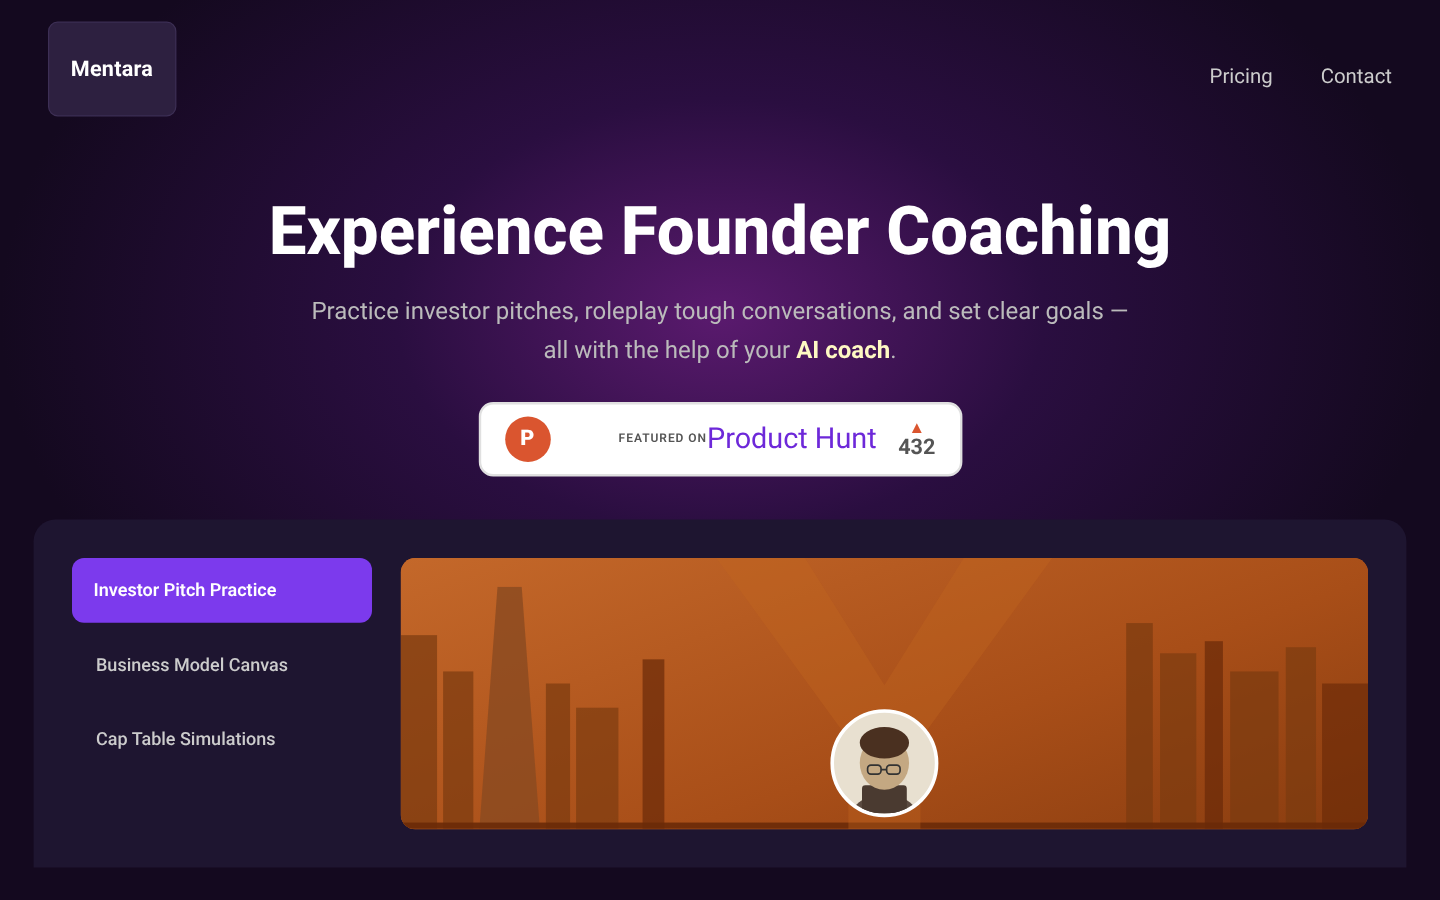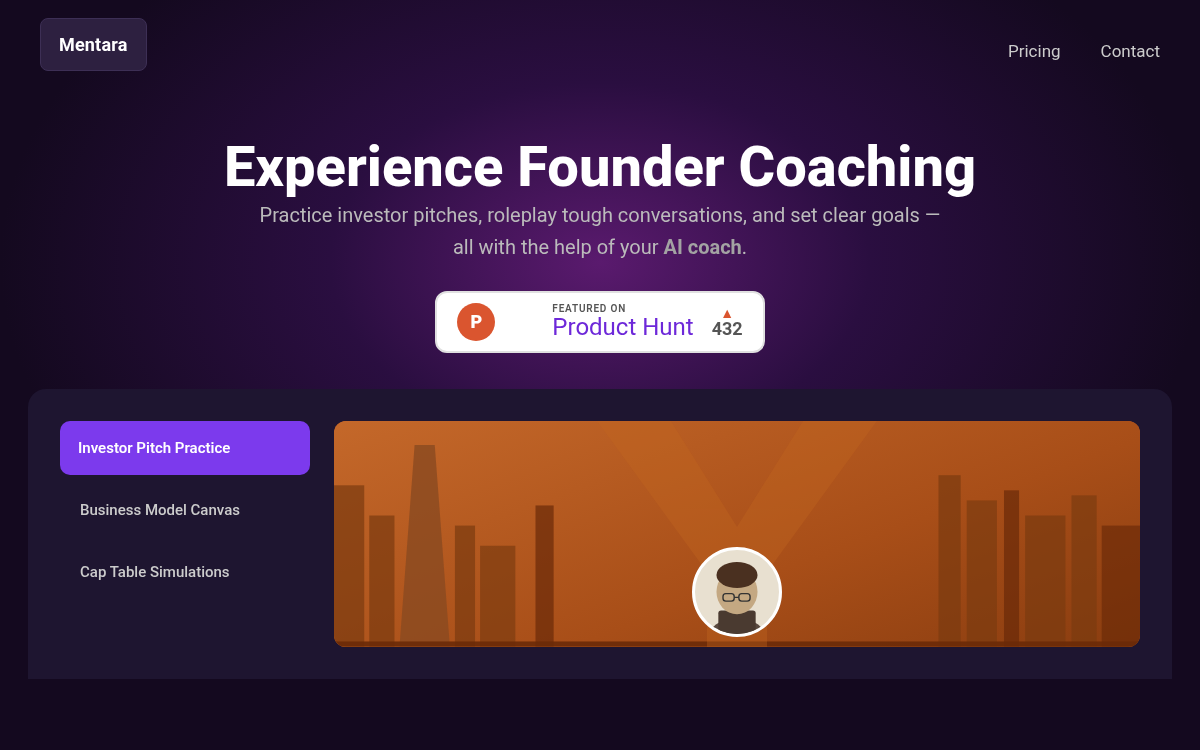--- a/index.html
+++ b/index.html
@@ -29,21 +29,21 @@
       display: flex;
       align-items: center;
       justify-content: space-between;
       padding: 18px 40px;
     }
 
     .logo-badge {
       background: #2d2040;
       border: 1px solid #3d2f55;
       border-radius: 8px;
-      padding: 15px 18px;
+      padding: 28px 18px;
       font-size: 18px;
       font-weight: 700;
       color: #fff;
       letter-spacing: 0.01em;
     }
 
     .nav-links {
       display: flex;
       gap: 40px;
       align-items: center;
@@ -63,32 +63,33 @@
       z-index: 5;
       text-align: center;
       padding: 48px 20px 36px;
     }
 
     .hero-title {
       font-size: 56px;
       font-weight: 800;
       color: #fff;
       line-height: 1.1;
+      margin-bottom: 18px;
     }
 
     .hero-subtitle {
       font-size: 20px;
       color: #bbb;
       line-height: 1.6;
       max-width: 700px;
       margin: 0 auto 28px;
     }
 
     .hero-subtitle strong {
-      color: #a3a3a3;
+      color: #fef9c3;
       font-weight: 700;
     }
 
     
     .ph-badge {
       display: inline-flex;
       align-items: center;
       background: #fff;
       border: 2px solid #e0e0e0;
       border-radius: 12px;
@@ -107,22 +108,21 @@
       align-items: center;
       justify-content: center;
       color: #fff;
       font-weight: 900;
       font-size: 18px;
       flex-shrink: 0;
     }
 
     .ph-text {
       display: flex;
-      flex-direction: column;
-      align-items: flex-start;
+      align-items: center;
       margin-left: 45px;
     }
 
     .ph-featured-text {
       font-size: 10px;
       color: #555;
       text-transform: uppercase;
       letter-spacing: 0.08em;
       font-weight: 600;
     }

